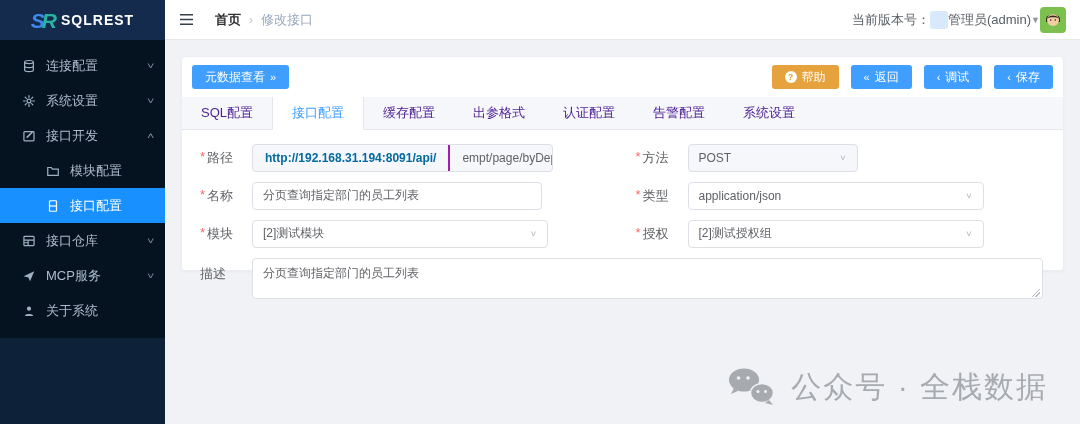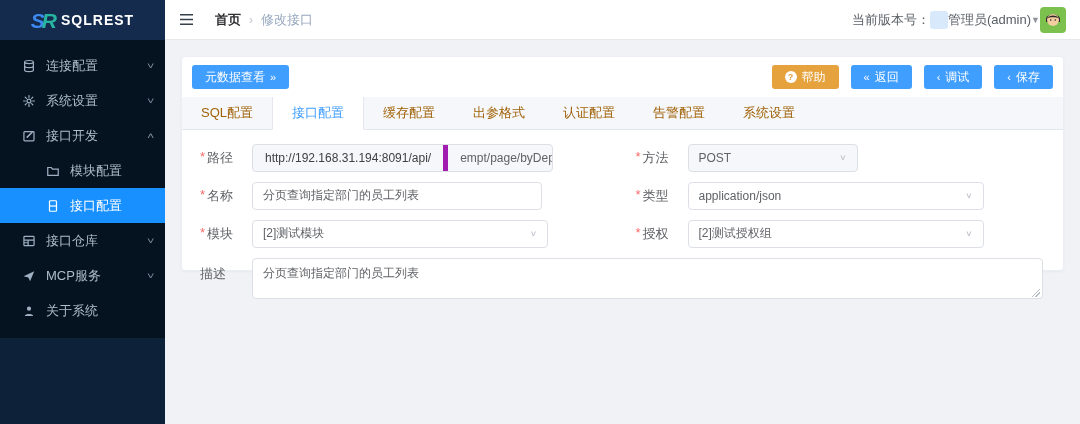--- a/index.html
+++ b/index.html
@@ -41,32 +41,32 @@
   .card { background:#fff; border:1px solid #ebeef5; border-radius:4px; height:215px; box-shadow:0 1px 3px rgba(0,0,0,.04); }
   .toolbar { display:flex; align-items:flex-start; padding:8px 10px 0 10px; }
   .btn { display:inline-flex; align-items:center; gap:5px; font-size:12px; color:#fff; border:none; border-radius:3px; padding:6px 13px; cursor:pointer; line-height:1; font-family:inherit; }
   .btn-blue { background:#409eff; }
   .btn-orange { background:#e6a23c; }
   .btn-group { margin-left:auto; display:flex; gap:12px; }
   .btn .glyph { font-size:11px; }
   .q-circle { width:12px; height:12px; border-radius:50%; background:#fff; color:#e6a23c; font-size:9px; font-weight:bold; display:inline-flex; align-items:center; justify-content:center; }
 
   .tabs { display:flex; background:#f5f7fa; border-bottom:1px solid #e4e7ed; margin-top:8px; }
-  .tab { padding:7px 19px; font-size:13px; color:#a16207; cursor:pointer; }
+  .tab { padding:7px 19px; font-size:13px; color:#4c1d95; cursor:pointer; }
   .tab.active { background:#fff; color:#409eff; border-left:1px solid #e4e7ed; border-right:1px solid #e4e7ed; margin-bottom:-1px; border-bottom:1px solid #fff; }
 
   .form { padding:13px 18px 14px; font-size:13px; color:#606266; }
   .grid2 { display:grid; grid-template-columns:1fr 1fr; column-gap:26px; row-gap:9px; }
   .field { display:flex; align-items:center; min-height:29px; }
   .flabel { width:52px; flex:none; display:flex; gap:2px; }
   .req { color:#f56c6c; }
   .control { height:28px; border:1px solid #dcdfe6; border-radius:4px; background:#fff; display:flex; align-items:center; padding:0 10px; font-size:12px; color:#606266; }
   .control.dis { background:#f5f7fa; }
   .compound { width:301px; padding:0; overflow:hidden; background:#f5f7fa; }
-  .c-prefix { height:100%; display:flex; align-items:center; padding:0 12px; color:#404040; border-right:5px solid #a21caf; white-space:nowrap; }
+  .c-prefix { height:100%; display:flex; align-items:center; padding:0 12px; color:#0369a1; border-right:2px solid #a21caf; white-space:nowrap;font-weight:bold; }
   .c-value { height:100%; display:flex; align-items:center; padding:0 12px; color:#606266; white-space:nowrap; }
   input.txt { width:290px; height:28px; border:1px solid #dcdfe6; border-radius:4px; padding:0 10px; font-size:12px; color:#606266; font-family:inherit; outline:none; background:#fff; }
   .select { justify-content:space-between; cursor:pointer; }
   .w295 { width:296px; } .w170 { width:170px; }
   .caret { color:#c0c4cc; font-size:10px; transform:scaleY(.8); }
   .desc-row { display:flex; margin-top:10px; }
   .ta-wrap { position:relative; flex:1; margin-right:2px; }
   textarea.ta { width:100%; height:41px; border:1px solid #dcdfe6; border-radius:4px; padding:6px 10px; font-size:12px; color:#606266; font-family:inherit; resize:none; outline:none; }
   .resize-handle { position:absolute; right:3px; bottom:5px; width:8px; height:8px;
     background:linear-gradient(135deg,transparent 0 45%,#b7bcc4 45% 53%,transparent 53% 68%,#b7bcc4 68% 76%,transparent 76%); }
@@ -314,15 +314,28 @@
                 <span>描述</span>
               </span>
             <div class="ta-wrap">
               <textarea class="ta" style="">分页查询指定部门的员工列表</textarea>
               <span class="resize-handle"></span>
             </div>
           </div>
         </div>
       </div>
 
+      <div class="watermark">
+        <svg width="52" height="42" viewBox="0 0 52 42">
+          <ellipse cx="19" cy="14" rx="15" ry="11.5" fill="#a7aaaf"></ellipse>
+          <path d="M9 22l-3 6 7-3z" fill="#a7aaaf"></path>
+          <circle cx="13.5" cy="12" r="1.8" fill="#f0f2f5"></circle>
+            <circle cx="23" cy="12" r="1.8" fill="#f0f2f5"></circle>
+          <ellipse cx="37" cy="27" rx="11.5" ry="9.5" fill="#a7aaaf" stroke="#f0f2f5" stroke-width="1.5"></ellipse>
+          <path d="M44 34l4 5-8-2z" fill="#a7aaaf"></path>
+          <circle cx="33" cy="25.5" r="1.5" fill="#f0f2f5"></circle>
+            <circle cx="40.5" cy="25.5" r="1.5" fill="#f0f2f5"></circle>
+        </svg>
+        <span>公众号 · 全栈数据</span>
+      </div>
     </div>
   </div>
 </div>
 
 </body></html>

